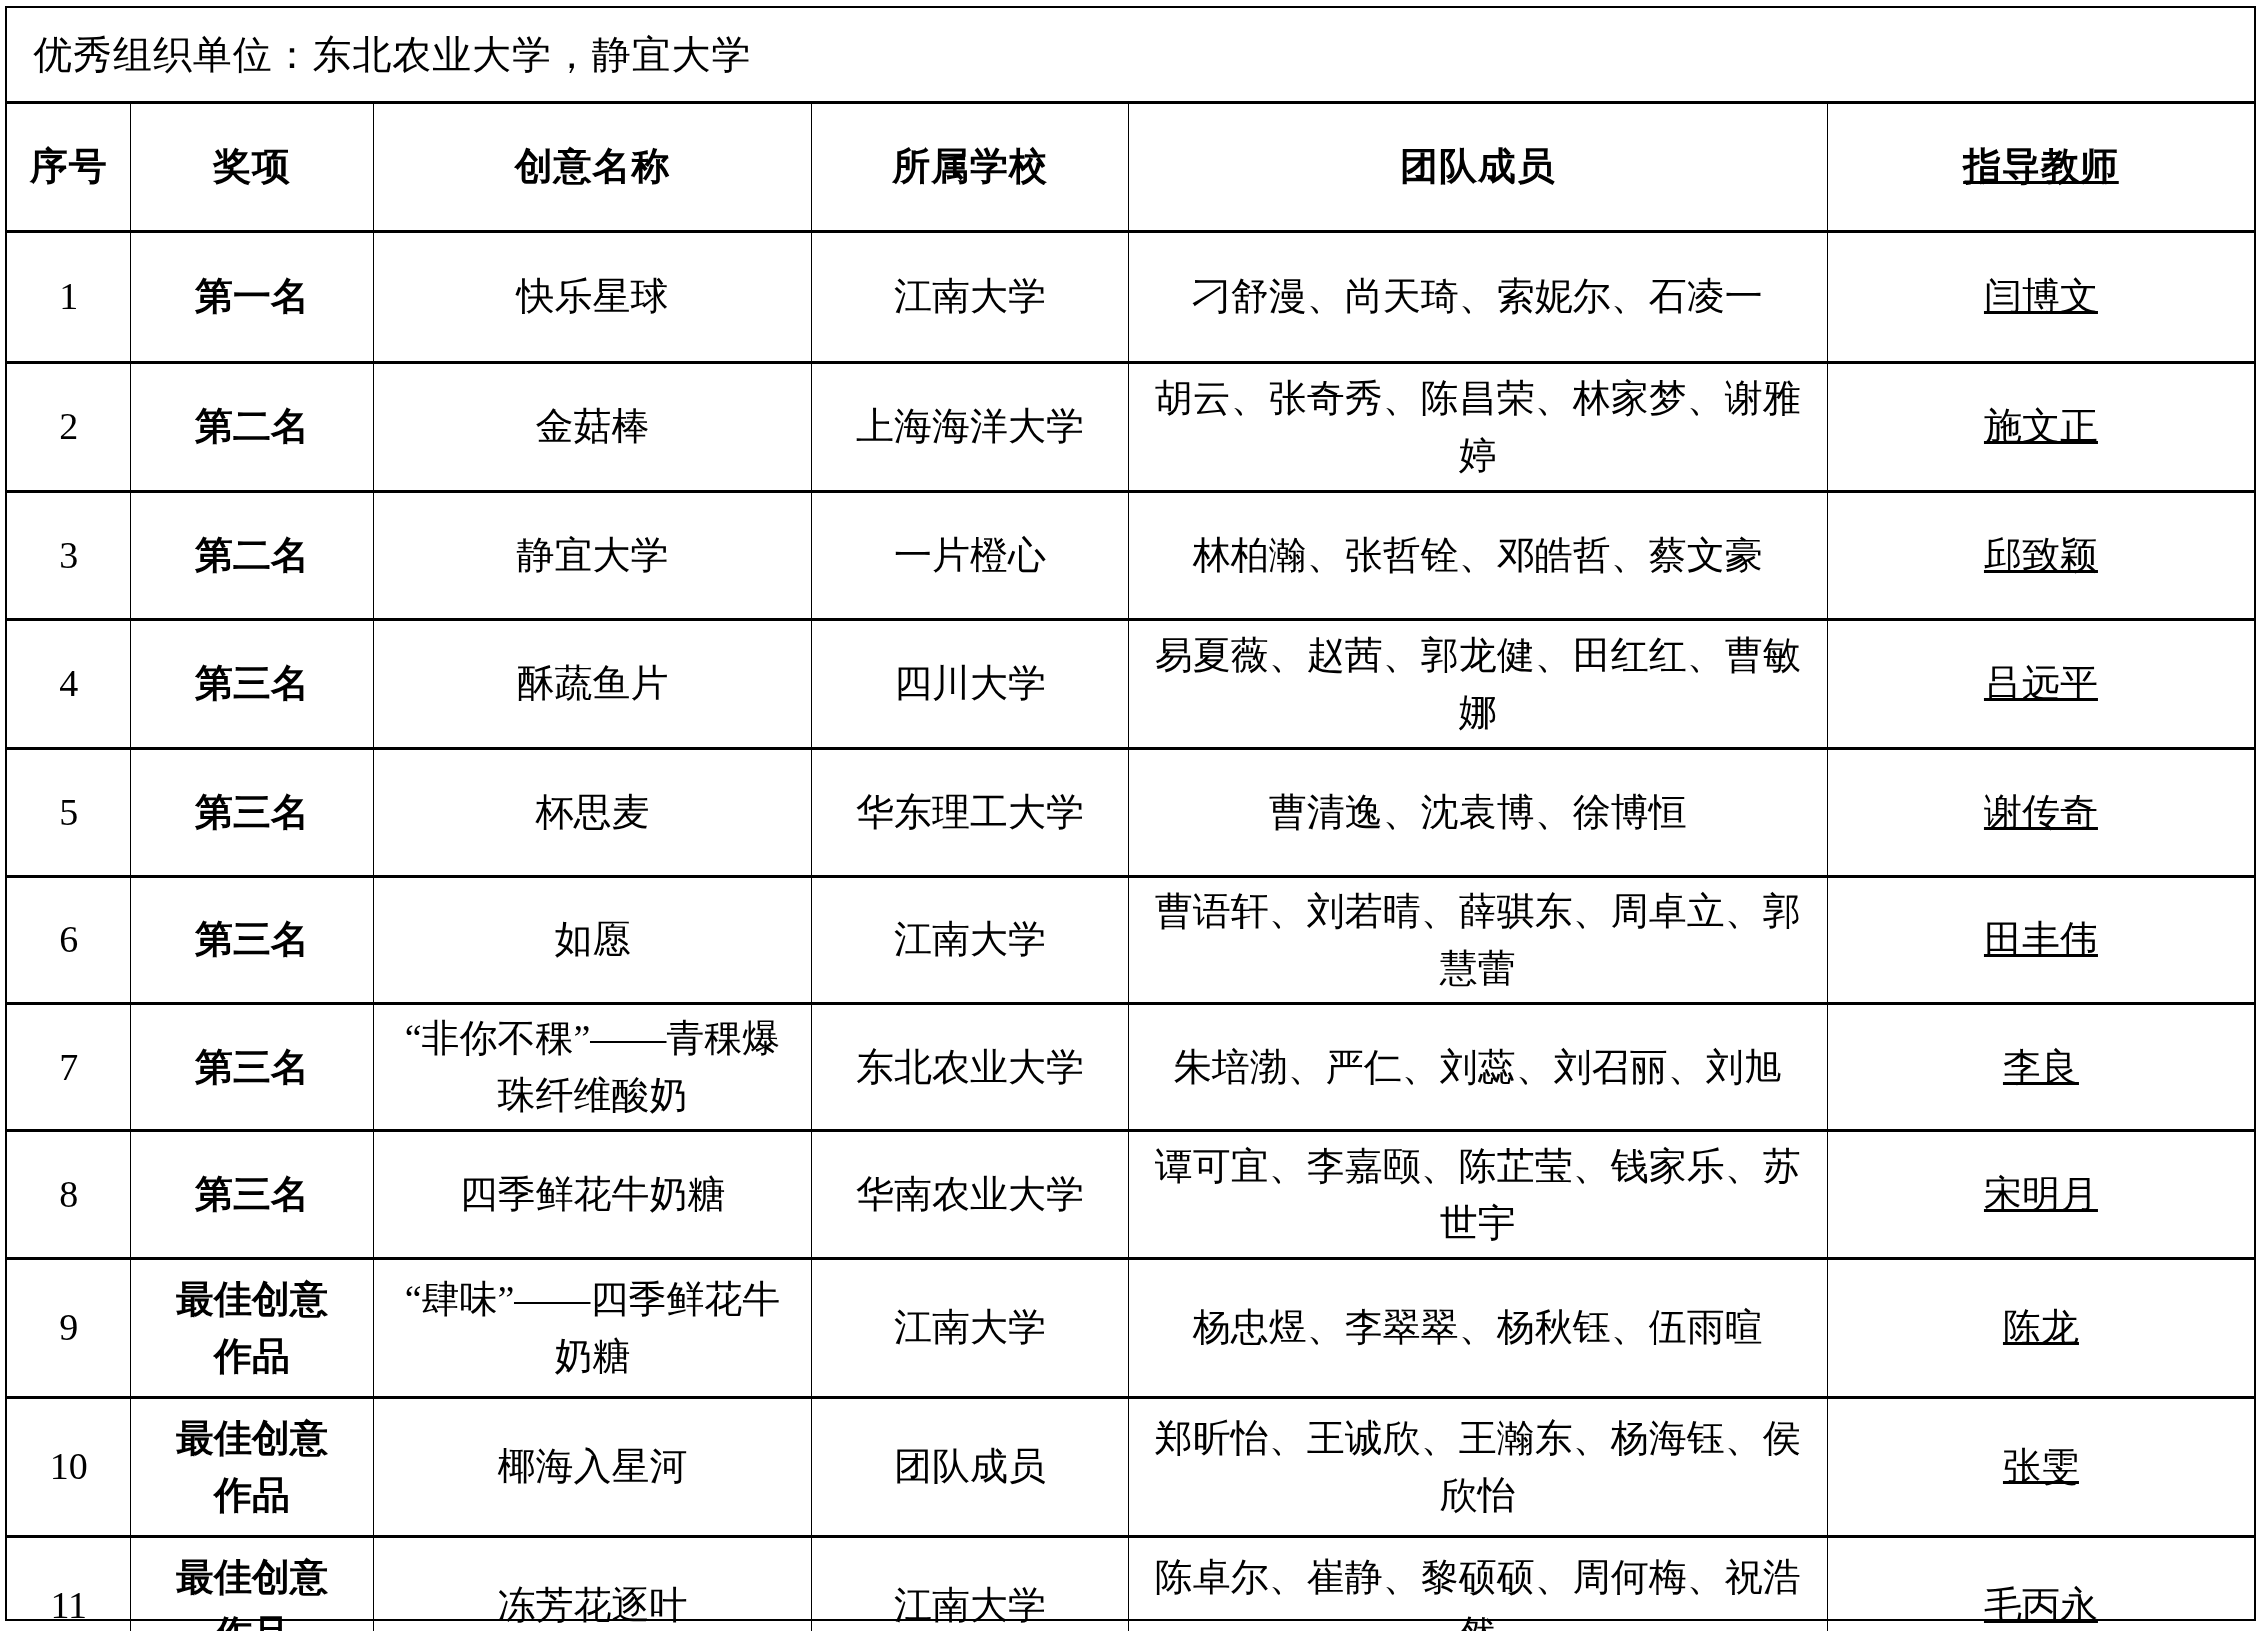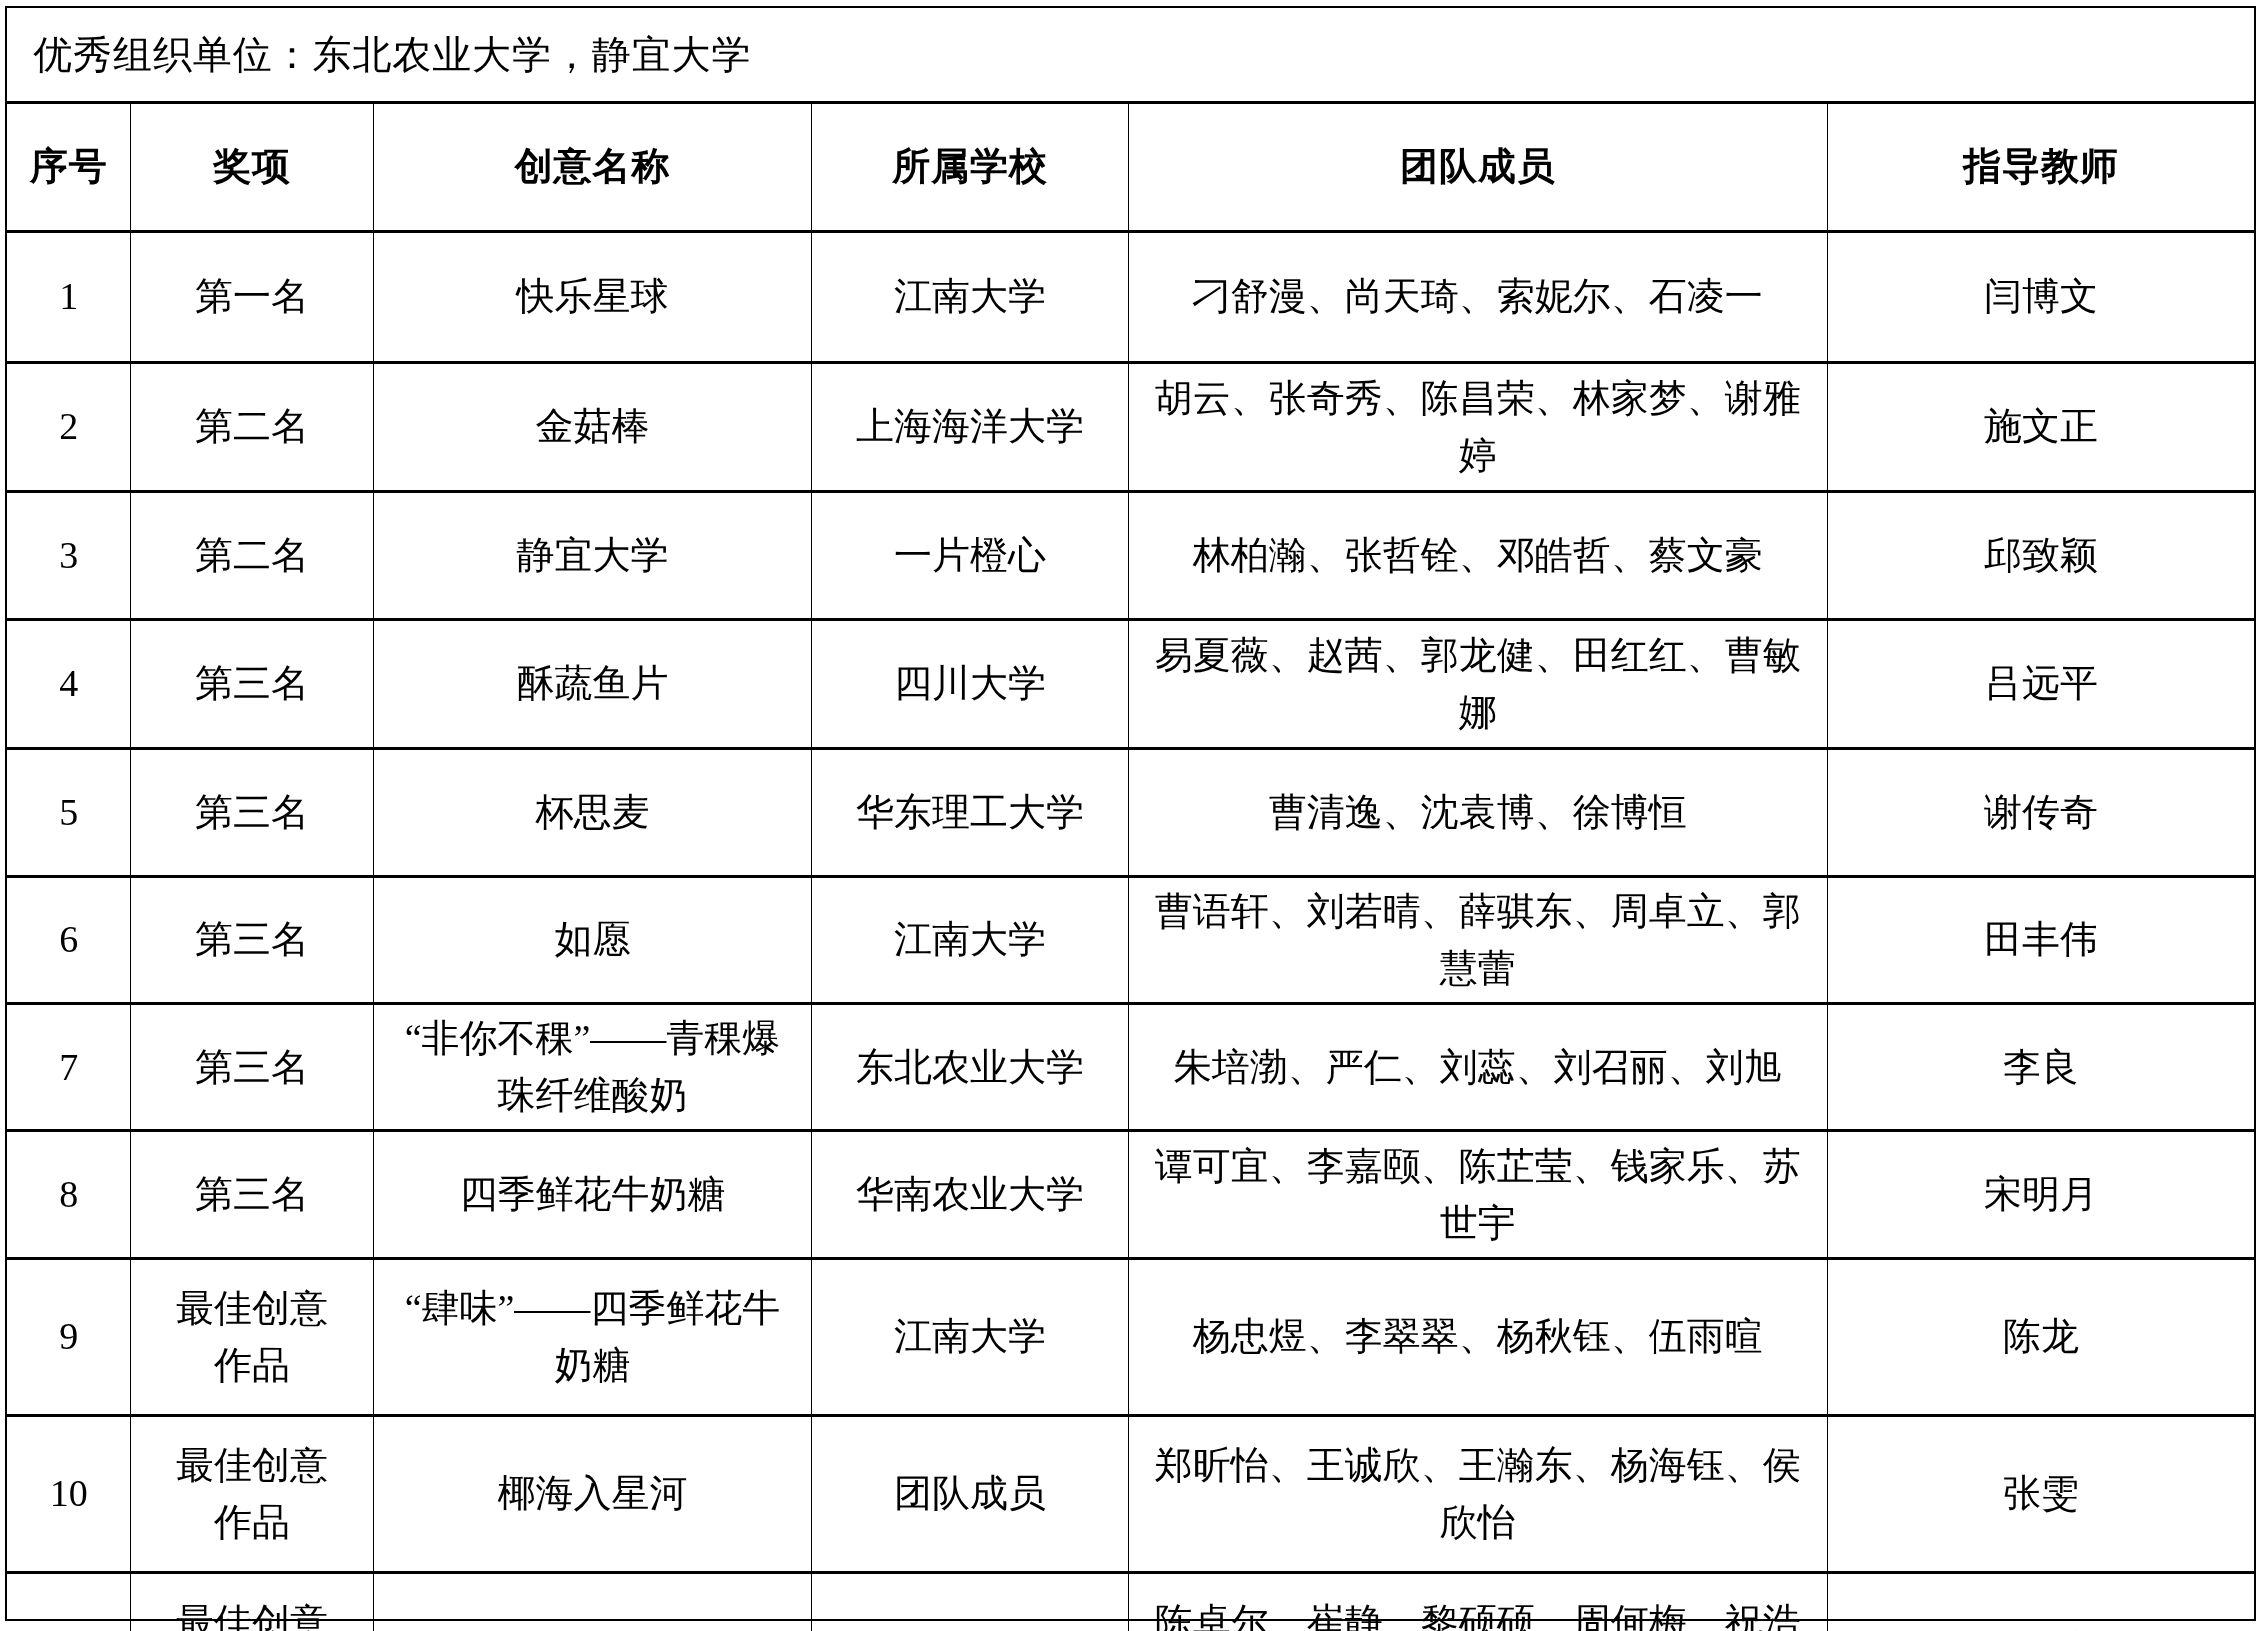--- a/index.html
+++ b/index.html
@@ -52,25 +52,25 @@
     border-right: 1.7px solid #000000;
     text-align: center;
     vertical-align: middle;
     font-size: 38px;
     line-height: 1.5;
     padding: 5.2px 21px;
     box-sizing: border-box;
     line-break: strict;
   }
   th { font-weight: bold; letter-spacing: 0.9px; margin-top: 36px; }
-  td.award-cell { padding: 20px 35px; }
+  td.award-cell { padding: 11px 35px; font-weight: bold; }
 
   
   tr > th:first-child, tr > td:first-child { border-left: none; }
-  tr > th:last-child,  tr > td:last-child  { border-right: none; }
+  tr > th:last-child,  tr > td:last-child  { border-right: none; text-decoration: underline; }
   thead tr th { border-top: none; }
   tbody tr:last-child td { border-bottom: none; }
 
   .hdr  { height: 127px; }
   .r1   { height: 131px; }
   .r2   { height: 129px; }
   .r3   { height: 128px; }
   .r4   { height: 129px; }
   .r5   { height: 128px; }
   .r6   { height: 118px; }

